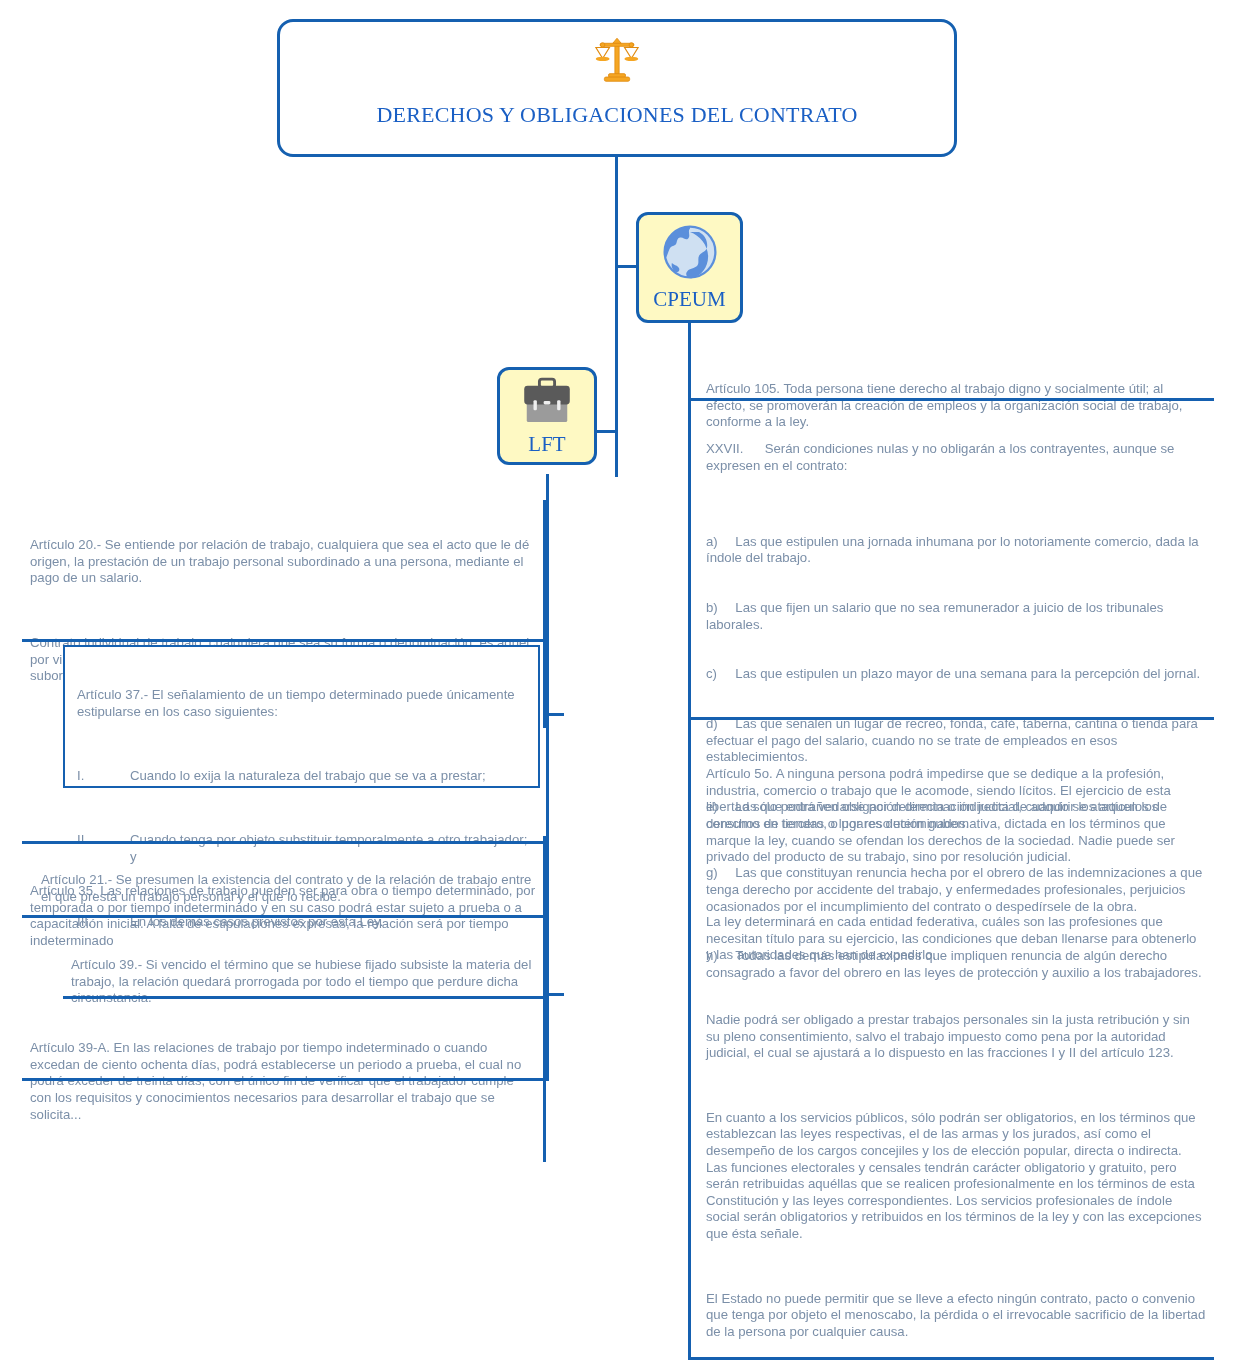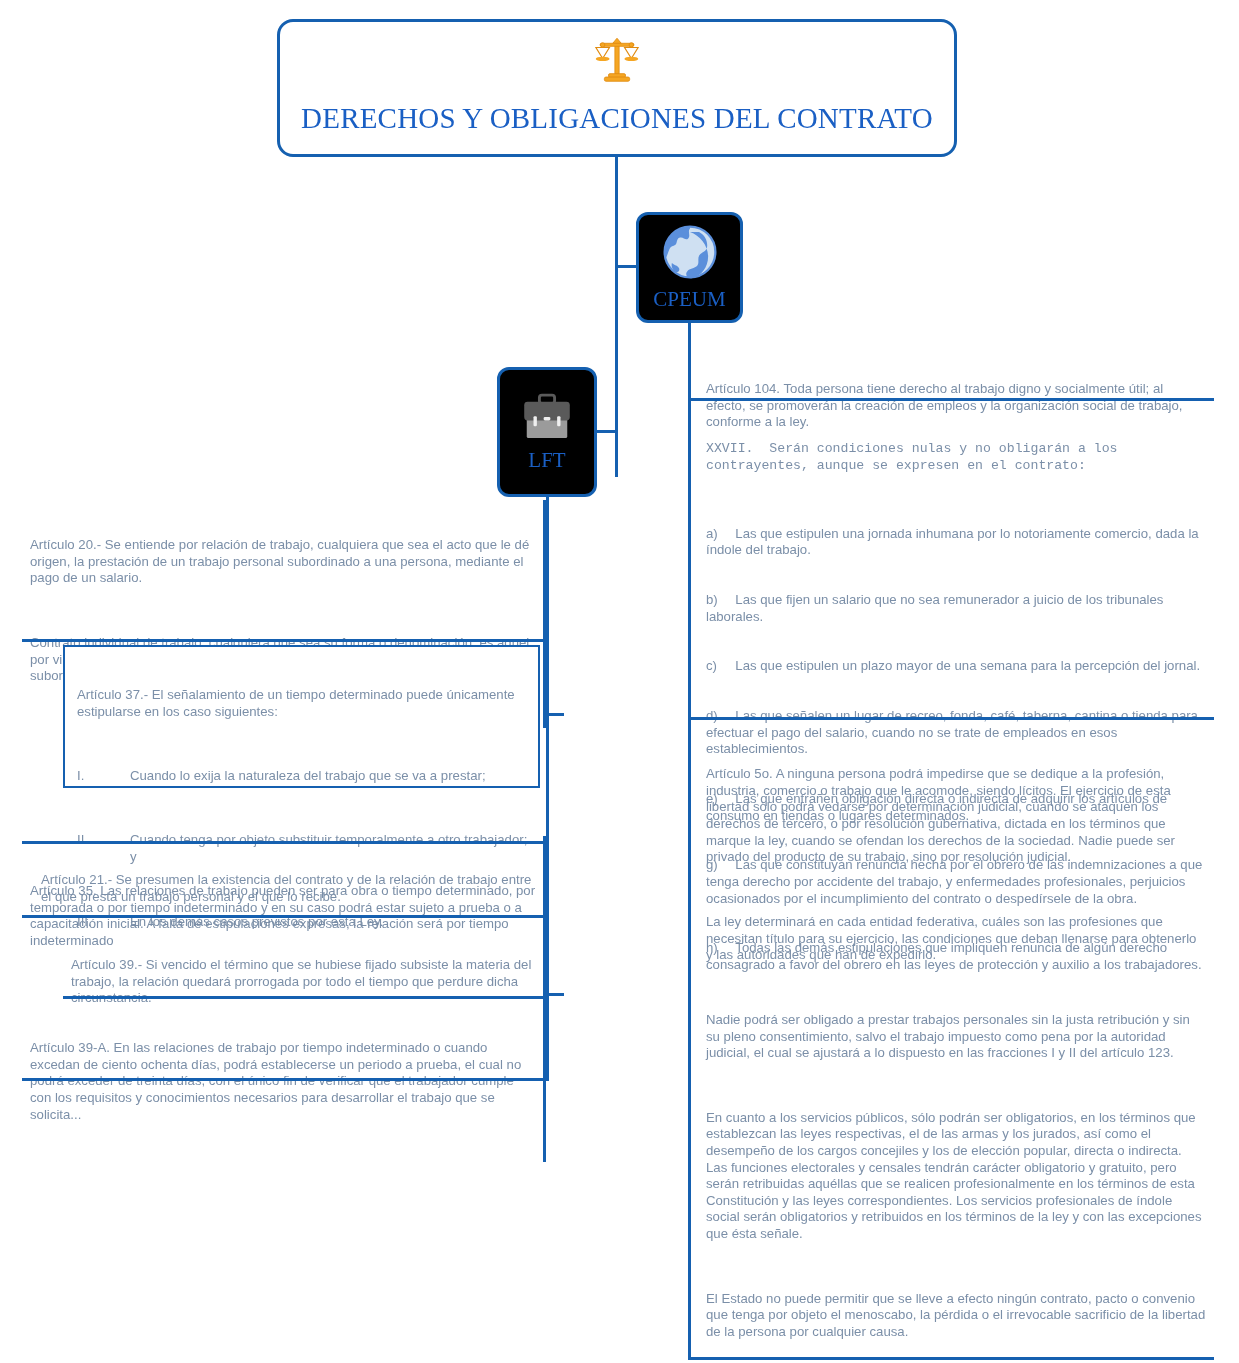--- a/index.html
+++ b/index.html
@@ -19,47 +19,47 @@
   
   .root-node{
     position:absolute;left:277px;top:19px;width:680px;height:138px;
     border:3px solid #1560b0;border-radius:16px;background:#fff;
     box-sizing:border-box;
     display:flex;flex-direction:column;align-items:center;justify-content:flex-start;
   }
   .root-icon{margin-top:12px;}
   .root-title{
     font-family:"Liberation Serif", serif;
-    font-size:29px;color:#1a5fc4;letter-spacing:.2px;
+    font-size:22px;color:#1a5fc4;letter-spacing:.2px;
     margin-top:10px;white-space:nowrap;
   }
 
   
   .author-box{
     position:absolute;left:264px;top:235px;width:238px;height:32px;
     border:1px solid #4a7fc1;background:#fff;box-sizing:border-box;
     display:flex;align-items:center;justify-content:center;
   }
   .author-box span{
     font-family:"Liberation Serif", serif;font-style:italic;
     font-size:17px;color:#3a6ea8;white-space:nowrap;
   }
 
   
   .branch-node{
-    position:absolute;border:3px solid #1560b0;border-radius:12px;background:#000000;
+    position:absolute;border:3px solid #1560b0;border-radius:12px;background:#fef9c3;
     box-sizing:border-box;
     display:flex;flex-direction:column;align-items:center;justify-content:center;
   }
   .branch-label{
     font-family:"Liberation Serif", serif;font-size:21px;color:#1a5fc4;
     margin-top:2px;
   }
   #node-cpeum{left:636px;top:212px;width:107px;height:111px;}
-  #node-lft{left:497px;top:367px;width:100px;height:130px;}
+  #node-lft{left:497px;top:367px;width:100px;height:98px;}
 
   
   .tb{
     position:absolute;box-sizing:border-box;
     font-size:13.2px;line-height:16.6px;color:#7b8fa8;
     white-space:pre-wrap;
   }
   .tb.boxed{border:2px solid #1560b0;background:#fff;}
   .tb.rule-right{border-right:3px solid #1560b0;}
   .tb p{margin:0 0 15px 0;}
@@ -179,26 +179,26 @@
     <p class="tight">Artículo 39.- Si vencido el término que se hubiese fijado subsiste la materia del trabajo, la relación quedará prorrogada por todo el tiempo que perdure dicha circunstancia.</p>
   </div>
   <div class="rule" style="left:63px;top:996px;width:486px;"></div>
 
   <div class="tb rule-right" style="left:22px;top:1003px;width:524px;padding:4px 6px 6px 8px;">
     <p class="tight">Artículo 39-A. En las relaciones de trabajo por tiempo indeterminado o cuando excedan de ciento ochenta días, podrá establecerse un periodo a prueba, el cual no podrá exceder de treinta días, con el único fin de verificar que el trabajador cumple con los requisitos y conocimientos necesarios para desarrollar el trabajo que se solicita...</p>
   </div>
   <div class="rule" style="left:22px;top:1078px;width:527px;"></div>
 
   <div class="tb" style="left:694px;top:344px;width:520px;padding:4px 8px 6px 12px;">
-    <p class="tight">Artículo 104. Toda persona tiene derecho al trabajo digno y socialmente útil; al efecto, se promoverán la creación de empleos y la organización social de trabajo, conforme a la ley.</p>
+    <p class="tight">Artículo 105. Toda persona tiene derecho al trabajo digno y socialmente útil; al efecto, se promoverán la creación de empleos y la organización social de trabajo, conforme a la ley.</p>
   </div>
   <div class="rule" style="left:688px;top:398px;width:526px;"></div>
 
   <div class="tb" style="left:694px;top:404px;width:520px;padding:4px 8px 8px 12px;">
-    <p style="margin-bottom:18px;font-family:Liberation Mono, monospace;">XXVII.	Serán condiciones nulas y no obligarán a los contrayentes, aunque se expresen en el contrato:</p>
+    <p style="margin-bottom:26px;">XXVII.	Serán condiciones nulas y no obligarán a los contrayentes, aunque se expresen en el contrato:</p>
     <p class="tight">a)	Las que estipulen una jornada inhumana por lo notoriamente comercio, dada la índole del trabajo.</p>
     <p class="tight">b)	Las que fijen un salario que no sea remunerador a juicio de los tribunales laborales.</p>
     <p class="tight">c)	Las que estipulen un plazo mayor de una semana para la percepción del jornal.</p>
     <p class="tight">d)	Las que señalen un lugar de recreo, fonda, café, taberna, cantina o tienda para efectuar el pago del salario, cuando no se trate de empleados en esos establecimientos.</p>
     <p class="tight">e)	Las que entrañen obligación directa o indirecta de adquirir los artículos de consumo en tiendas o lugares determinados.</p>
     <p class="tight">g)	Las que constituyan renuncia hecha por el obrero de las indemnizaciones a que tenga derecho por accidente del trabajo, y enfermedades profesionales, perjuicios ocasionados por el incumplimiento del contrato o despedírsele de la obra.</p>
     <p class="tight">h)	Todas las demás estipulaciones que impliquen renuncia de algún derecho consagrado a favor del obrero en las leyes de protección y auxilio a los trabajadores.</p>
   </div>
   <div class="rule" style="left:688px;top:717px;width:526px;"></div>
 

